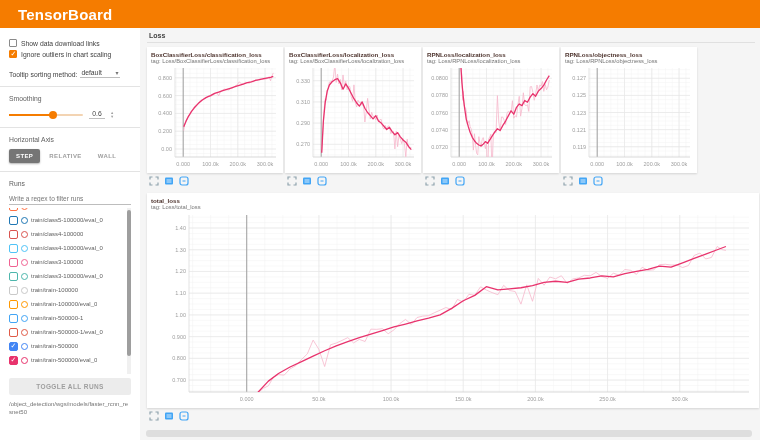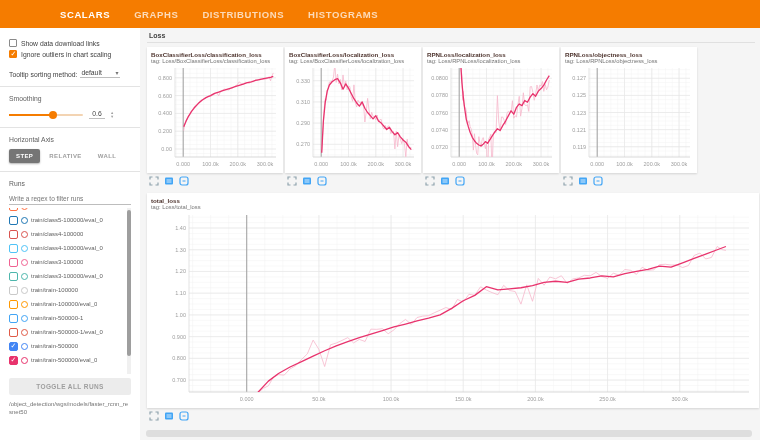--- a/index.html
+++ b/index.html
@@ -59,26 +59,21 @@
   .chart-title { font-size:6.2px; font-weight:700; color:#4e342e; white-space:nowrap; overflow:hidden; }
   .chart-tag { font-size:5.8px; color:#757575; white-space:nowrap; overflow:hidden; margin-bottom:1px; }
   .icon-row { display:flex; gap:5px; margin:3px 0 0 2px; align-items:center; }
   .icon-row svg { cursor:pointer; }
   .hscroll { position:absolute; bottom:3px; left:6px; width:606px; height:7px; background:#dedede; border-radius:3px; }
 </style>
 </head>
 <body>
 
 <div class="header">
-  <div class="nav">
-      <div class="nav-tab active">SCALARS</div>
-      <div class="nav-tab">GRAPHS</div>
-      <div class="nav-tab">DISTRIBUTIONS</div>
-      <div class="nav-tab">HISTOGRAMS</div>
-    </div>
+  <div class="logo">TensorBoard</div>
 </div>
 
 <div class="container">
 
   <div class="sidebar">
     <div id="side-checkboxes">
         <div class="opt-row">
           <span class="cbx"></span>
           <span class="opt-label">Show data download links</span>
         </div>

